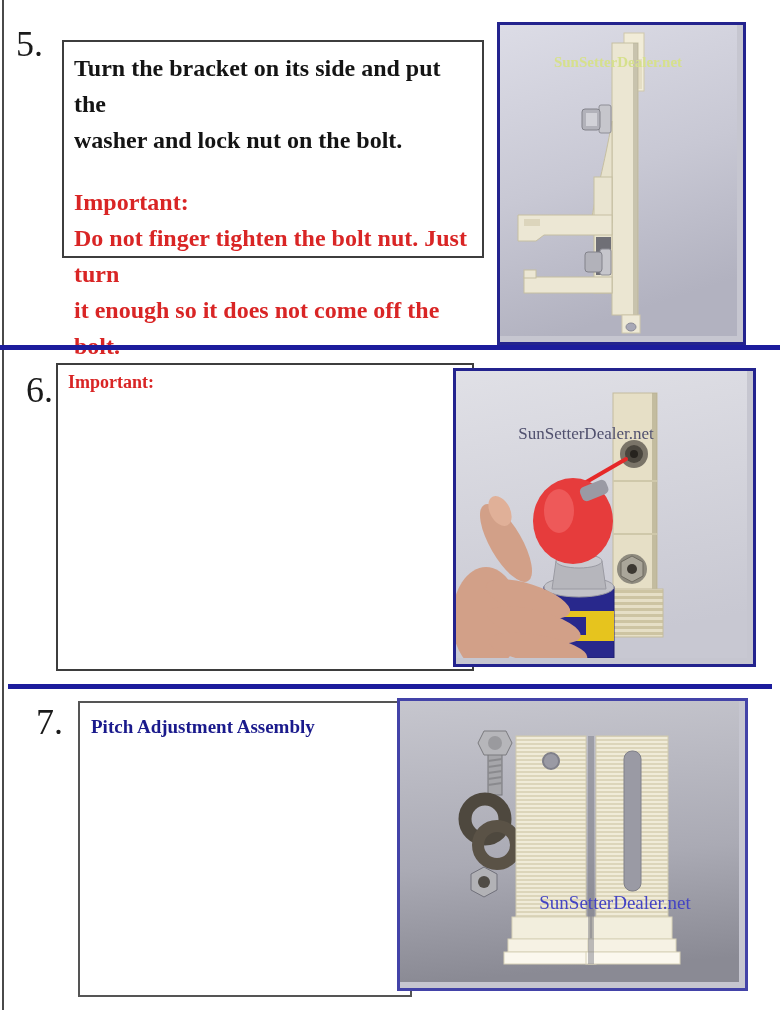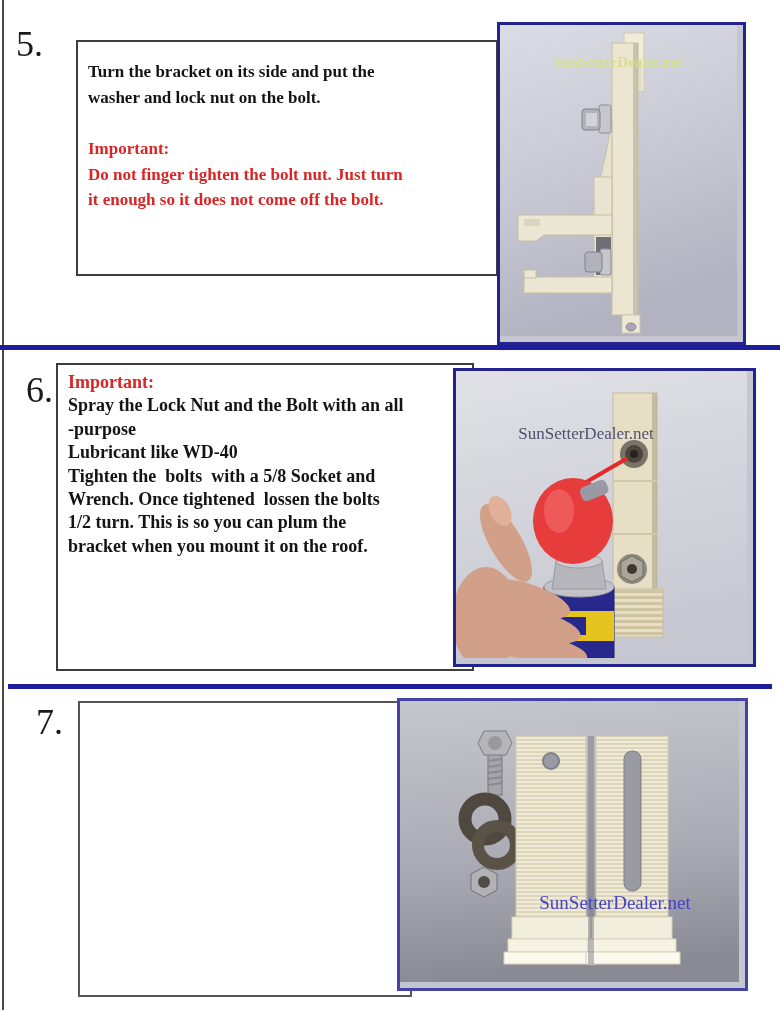--- a/index.html
+++ b/index.html
@@ -9,21 +9,21 @@
   }
   .edge-line{position:absolute;left:2px;top:0;width:2px;height:1010px;background:#4a4a4a;}
   .step-num{position:absolute;font-size:36px;color:#1a1a1a;font-weight:400;line-height:1;}
   .textbox{position:absolute;background:#fff;border:2px solid #3d3d3d;font-weight:bold;color:#141414;}
   .pre{white-space:pre-wrap;}
   .red{color:var(--accent_red,#d92525);}
   .blue{color:var(--accent_blue,#1a1a8c);}
   .divider{position:absolute;height:5px;background:var(--accent_navy,#1c1c9c);}
   .photo{position:absolute;overflow:hidden;background:#c6c6d0;text-align:center;}
   .photo svg{display:block;}
-  .box5{left:62px;top:40px;width:398px;height:198px;padding:17px 10px;font-size:17px;line-height:1.5;margin-left:14px;}
+  .box5{left:62px;top:40px;width:398px;height:198px;padding:8px 10px;font-size:24px;line-height:1.5;}
   .box5 .gap{height:26px;}
   .box6{left:56px;top:363px;width:394px;height:292px;padding:6px 10px;font-size:18px;line-height:1.3;}
   .box6 .gap{height:16px;}
   .box7{left:78px;top:701px;width:308px;height:272px;padding:10px 11px;font-size:19px;line-height:1.45;border-color:#555;}
   .box7 .gap{height:24px;}
   .num5{left:16px;top:26px;}
   .num6{left:26px;top:372px;}
   .num7{left:36px;top:704px;}
   .d1{left:0;top:345px;width:780px;}
   .d2{left:8px;top:684px;width:764px;}
@@ -86,27 +86,20 @@
       <text x="118" y="42" text-anchor="middle" font-size="15" font-weight="bold" fill="#d6e08c" class="wm">SunSetterDealer.net</text>
     </svg>
   </div>
 
   <div class="divider d1"></div>
 
   <div class="step-num num6">6.</div>
 
   <div class="textbox box6">
     <div class="red">Important:</div>
-    <div class="pre">Spray the Lock Nut and the Bolt with an all
--purpose
-Lubricant like WD-40
-Tighten the  bolts  with a 5/8 Socket and
-Wrench. Once tightened  lossen the bolts
-1/2 turn. This is so you can plum the
-bracket when you mount it on the roof.</div>
     <div class="gap"></div>
   </div>
 
   <div class="photo photo2">
     <svg viewBox="0 0 291 287" width="291" height="287" preserveAspectRatio="none">
       <defs>
         <linearGradient id="p2bg" x1="0" y1="0" x2="0.2" y2="1">
           <stop offset="0" stop-color="#e0e0e6"></stop>
           <stop offset="1" stop-color="#c8c8d2"></stop>
         </linearGradient>
@@ -155,20 +148,21 @@
       </g>
       <text x="130" y="68" text-anchor="middle" font-size="17" fill="#50506e" class="wm">SunSetterDealer.net</text>
     </svg>
   </div>
 
   <div class="divider d2"></div>
 
   <div class="step-num num7">7.</div>
 
   <div class="textbox box7">
+    <div class="blue">Pitch Adjustment Assembly</div>
     <div class="gap"></div>
   </div>
 
   <div class="photo photo3">
     <svg viewBox="0 0 339 281" width="339" height="281" preserveAspectRatio="none">
       <defs>
         <linearGradient id="p3bg" x1="0" y1="0" x2="0.1" y2="1">
           <stop offset="0" stop-color="#c6c6ce"></stop>
           <stop offset="0.6" stop-color="#aaaab4"></stop>
           <stop offset="1" stop-color="#8a8a94"></stop>

